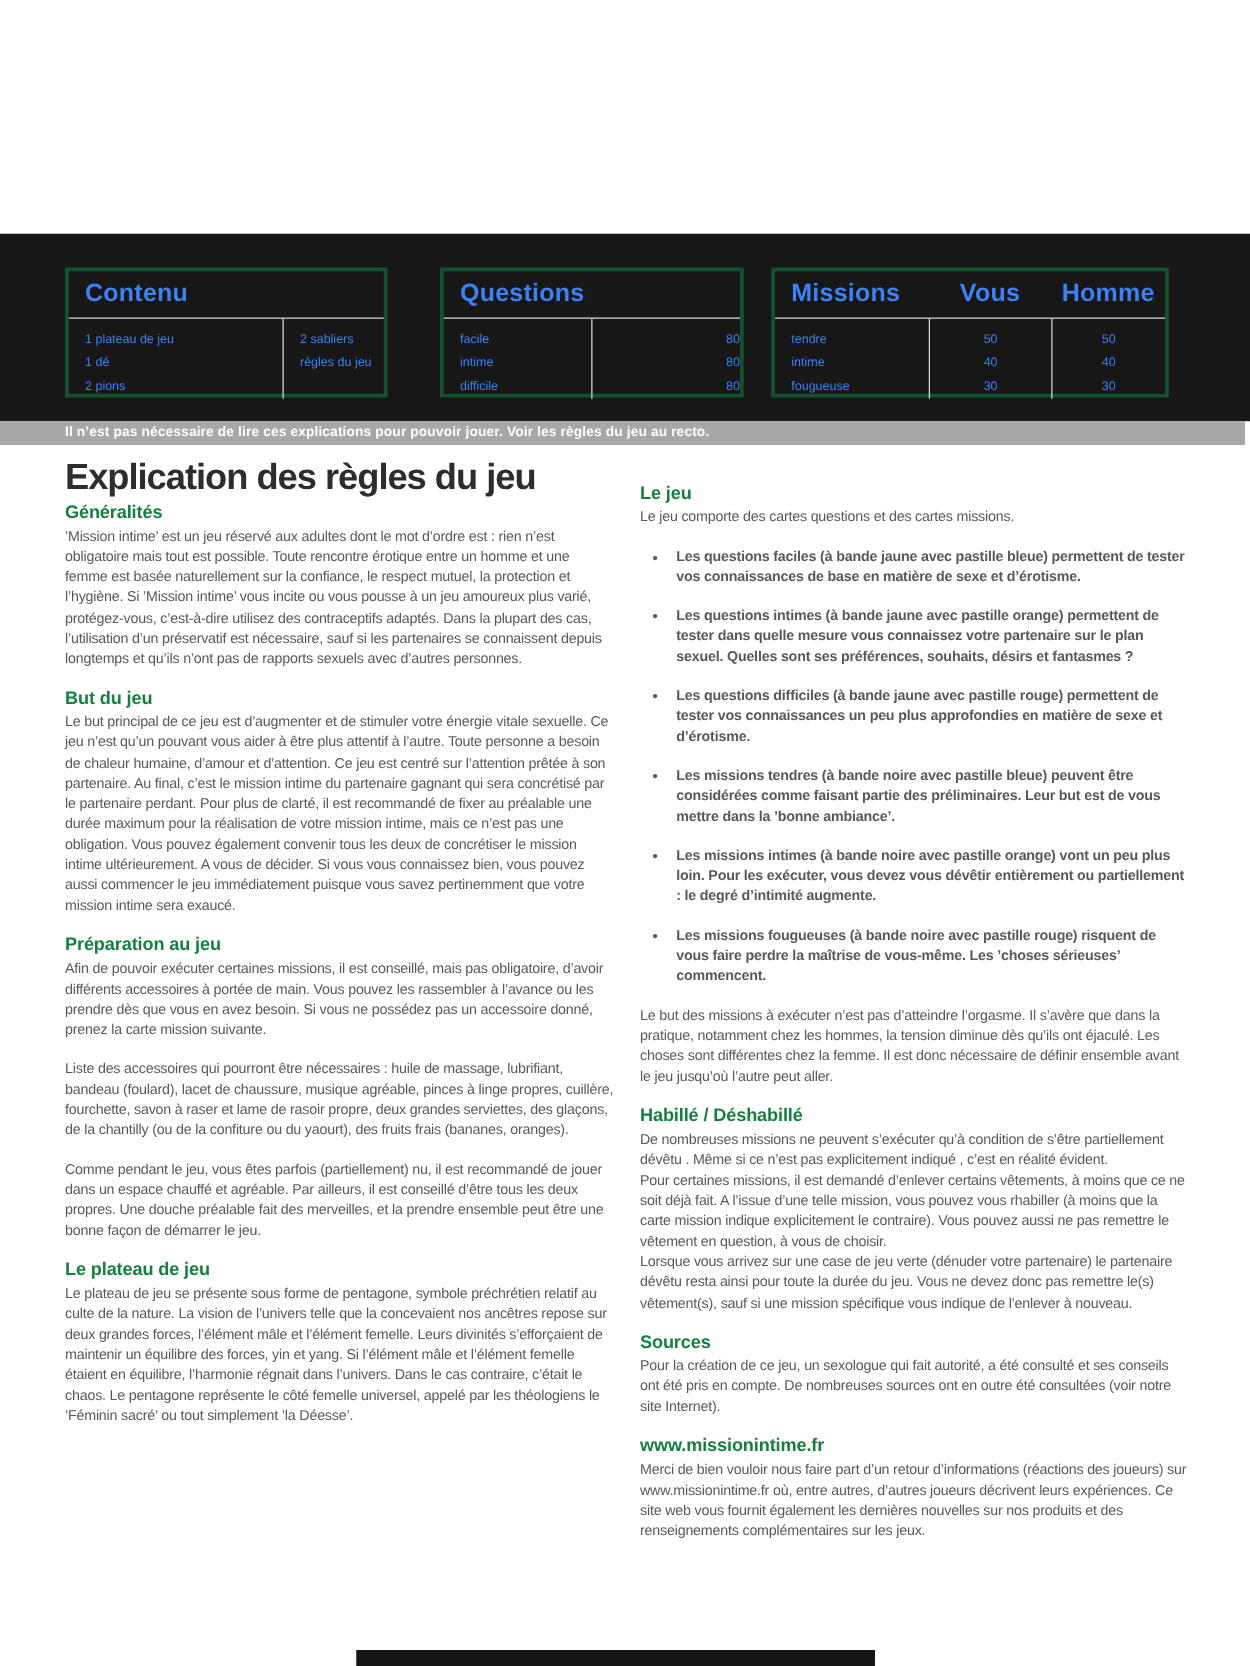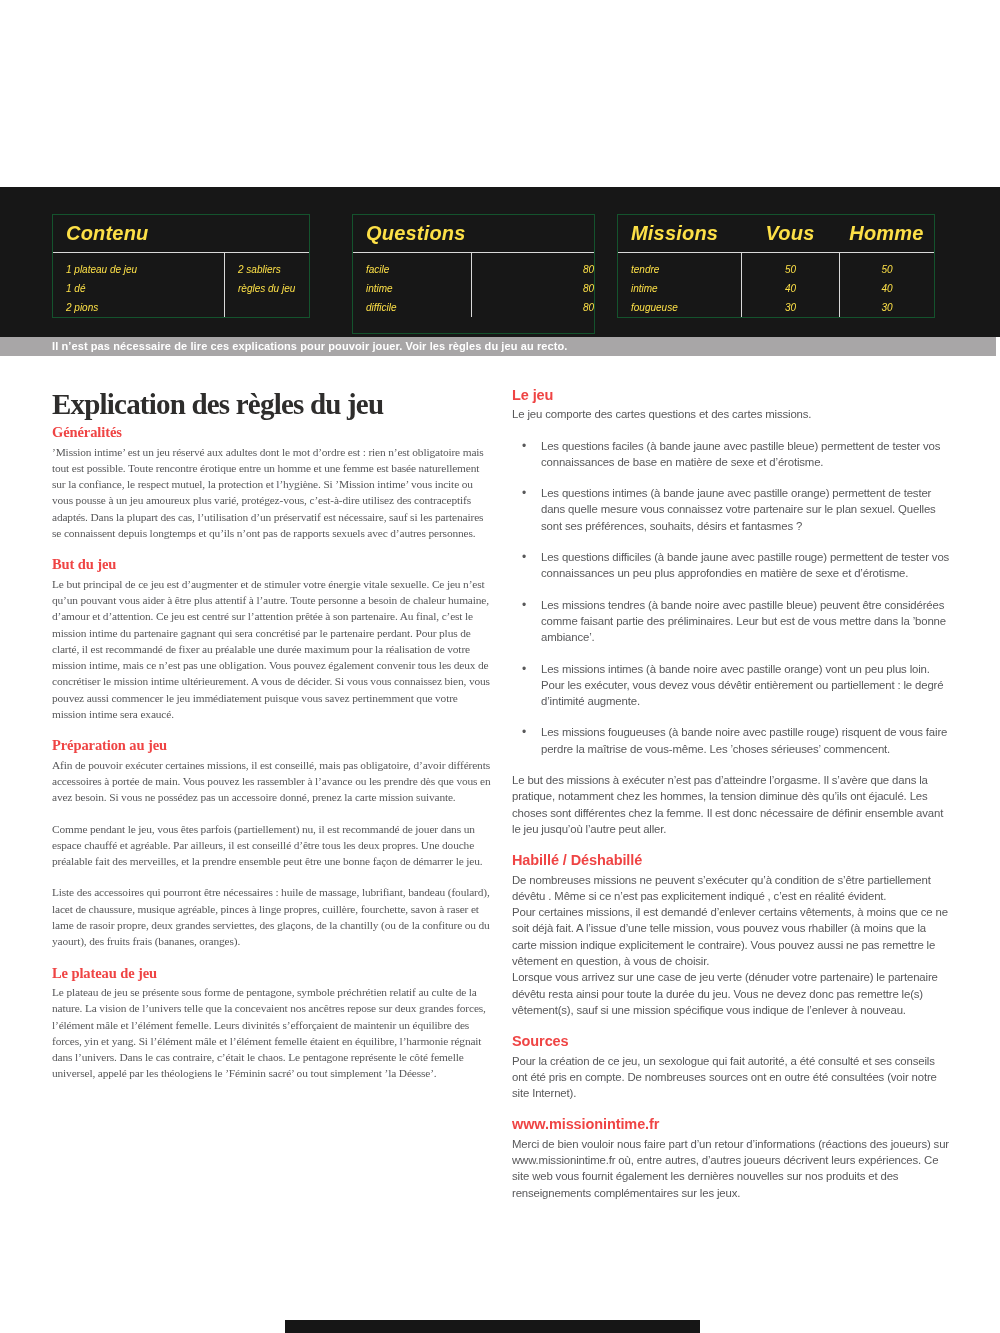--- a/index.html
+++ b/index.html
@@ -4,23 +4,23 @@
 <style>
   * { box-sizing: border-box; margin: 0; padding: 0; }
   html, body { background: #ffffff; }
   .page {
     position: relative; width: 1000px; height: 1333px; background: #ffffff;
     font-family: "Liberation Sans", sans-serif; overflow: hidden;
   }
 
   
   .band { position: absolute; left: 0; top: 187px; width: 1000px; height: 150px; background: #171717; }
-  .box { position: absolute; top: 27px; border: 1px solid #14532d; color: #fde047; font-style: italic; }
+  .box { position: absolute; top: 27px; border: 3px solid #14532d; color: #3b82f6; }
   .box-contenu   { left: 52px;  width: 258px; height: 104px; }
-  .box-questions { left: 352px; width: 243px; height: 120px; }
+  .box-questions { left: 352px; width: 243px; height: 104px; }
   .box-missions  { left: 617px; width: 318px; height: 104px; }
   .box-header {
     height: 38px; border-bottom: 1px solid #d9d9d9; display: flex; align-items: center;
     padding: 0 13px; font-size: 20px; font-weight: bold; letter-spacing: .2px; white-space: nowrap;
   }
   .box-missions .box-header { padding: 0; }
   .mh-0 { width: 123px; padding-left: 13px; }
   .mh-1 { width: 98px;  text-align: center; }
   .mh-2 { flex: 1;      text-align: center; }
   .box-body { display: flex; height: 64px; font-size: 10px; }
@@ -37,31 +37,31 @@
   
   .notice {
     position: absolute; left: 0; top: 337px; width: 996px; height: 19px;
     background: #a8a6a7; color: #ffffff; font-size: 11px; font-weight: bold;
     line-height: 19px; padding-left: 52px; letter-spacing: .1px; white-space: nowrap;
   }
 
   
   .col { position: absolute; width: 440px; font-size: 11.4px; line-height: 16.3px;
          color: #58585a; letter-spacing: -0.15px; }
-  .col-left  { left: 52px;  top: 396px; font-family: Liberation Serif, serif; }
+  .col-left  { left: 52px;  top: 374px; }
   .col-right { left: 512px; top: 381px; }
   h1 {
     font-size: 29px; font-weight: bold; color: #2e2d2c;
     letter-spacing: -0.8px; margin: 0 0 12px 0; white-space: nowrap;
   }
-  .section h3 { font-size: 14.5px; font-weight: bold; color: #ef4444; margin: 6px 0 3px 0; letter-spacing: -0.1px; }
+  .section h3 { font-size: 14.5px; font-weight: bold; color: #15803d; margin: 6px 0 3px 0; letter-spacing: -0.1px; }
   .para { margin: 0 0 15px 0; }
   .lines p { margin: 0; }
   .lines { margin: 0 0 15px 0; }
-  ul.bullets { list-style: none; margin: 6px 0 0 0; padding: 0; }
+  ul.bullets { list-style: none; margin: 6px 0 0 0; padding: 0; font-weight: bold; }
   ul.bullets li { position: relative; padding-left: 29px; margin: 0 0 15px 0; }
   ul.bullets li::before { content: "\2022"; position: absolute; left: 10px; top: 0; font-size: 12px; }
 
   
   .bottom-bar { position: absolute; left: 285px; top: 1320px; width: 415px; height: 13px; background: #161616; }
 </style>
 </head>
 <body>
 
 <div class="page">
@@ -135,22 +135,22 @@
           <h3>Généralités</h3>
           <p class="para">’Mission intime’ est un jeu réservé aux adultes dont le mot d’ordre est : rien n’est obligatoire mais tout est possible. Toute rencontre érotique entre un homme et une femme est basée naturellement sur la confiance, le respect mutuel, la protection et l’hygiène. Si ’Mission intime’ vous incite ou vous pousse à un jeu amoureux plus varié, protégez-vous, c’est-à-dire utilisez des contraceptifs adaptés. Dans la plupart des cas, l’utilisation d’un préservatif est nécessaire, sauf si les partenaires se connaissent depuis longtemps et qu’ils n’ont pas de rapports sexuels avec d’autres personnes.</p>
         </div>
         <div class="section">
           <h3>But du jeu</h3>
           <p class="para">Le but principal de ce jeu est d’augmenter et de stimuler votre énergie vitale sexuelle. Ce jeu n’est qu’un  pouvant vous aider à être plus attentif à l’autre. Toute personne a besoin de chaleur humaine, d’amour et d’attention. Ce jeu est centré sur l’attention prêtée à son partenaire. Au final, c’est le mission intime du partenaire gagnant qui sera concrétisé par le partenaire perdant. Pour plus de clarté, il est recommandé de fixer au préalable une durée maximum pour la réalisation de votre mission intime, mais ce n’est pas une obligation. Vous pouvez également convenir tous les deux de concrétiser le mission intime ultérieurement. A vous de décider. Si vous vous connaissez bien, vous pouvez aussi commencer le jeu immédiatement puisque vous savez pertinemment que votre mission intime sera exaucé.</p>
         </div>
         <div class="section">
           <h3>Préparation au jeu</h3>
           <p class="para">Afin de pouvoir exécuter certaines missions, il est conseillé, mais pas obligatoire, d’avoir différents accessoires à portée de main. Vous pouvez les rassembler à l’avance ou les prendre dès que vous en avez besoin. Si vous ne possédez pas un accessoire donné, prenez la carte mission suivante.</p>
+          <p class="para">Liste des accessoires qui pourront être nécessaires : huile de massage, lubrifiant, bandeau (foulard), lacet de chaussure, musique agréable, pinces à linge propres, cuillère, fourchette, savon à raser et lame de rasoir propre, deux grandes serviettes, des glaçons, de la chantilly (ou de la confiture ou du yaourt), des fruits frais (bananes, oranges).</p>
           <p class="para">Comme pendant le jeu, vous êtes parfois (partiellement) nu, il est recommandé de jouer dans un espace chauffé et agréable. Par ailleurs, il est conseillé d’être tous les deux propres. Une douche préalable fait des merveilles, et la prendre ensemble peut être une bonne façon de démarrer le jeu.</p>
-          <p class="para">Liste des accessoires qui pourront être nécessaires : huile de massage, lubrifiant, bandeau (foulard), lacet de chaussure, musique agréable, pinces à linge propres, cuillère, fourchette, savon à raser et lame de rasoir propre, deux grandes serviettes, des glaçons, de la chantilly (ou de la confiture ou du yaourt), des fruits frais (bananes, oranges).</p>
         </div>
         <div class="section">
           <h3>Le plateau de jeu</h3>
           <p class="para">Le plateau de jeu se présente sous forme de pentagone, symbole préchrétien relatif au culte de la nature. La vision de l’univers telle que la concevaient nos ancêtres repose sur deux grandes forces, l’élément mâle et l’élément femelle. Leurs divinités s’efforçaient de maintenir un équilibre des forces, yin et yang. Si l’élément mâle et l’élément femelle étaient en équilibre, l’harmonie régnait dans l’univers. Dans le cas contraire, c’était le chaos. Le pentagone représente le côté femelle universel, appelé par les théologiens le ’Féminin sacré’ ou tout simplement ’la Déesse’.</p>
         </div>
       </div>
   </div>
 
   <div class="col col-right">
     <div id="right-sections">

